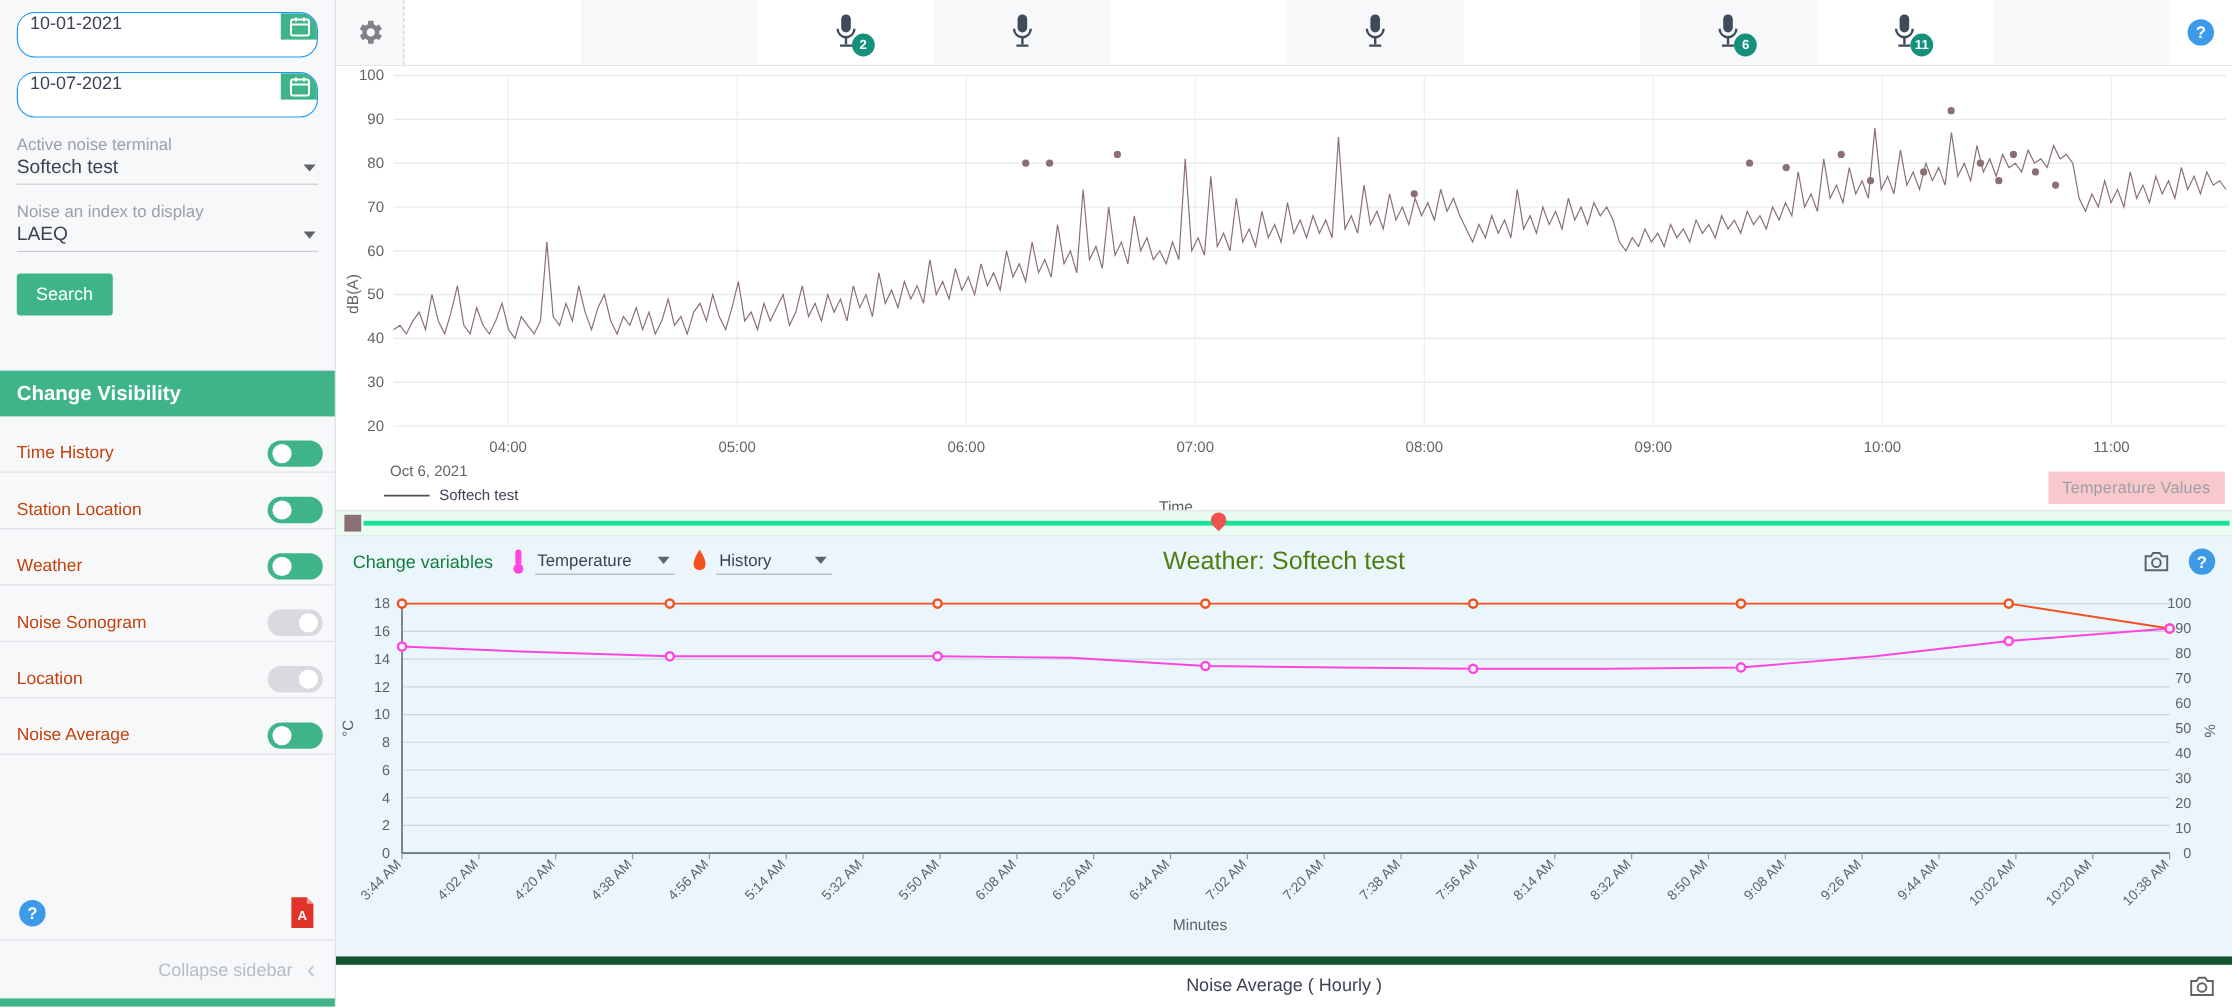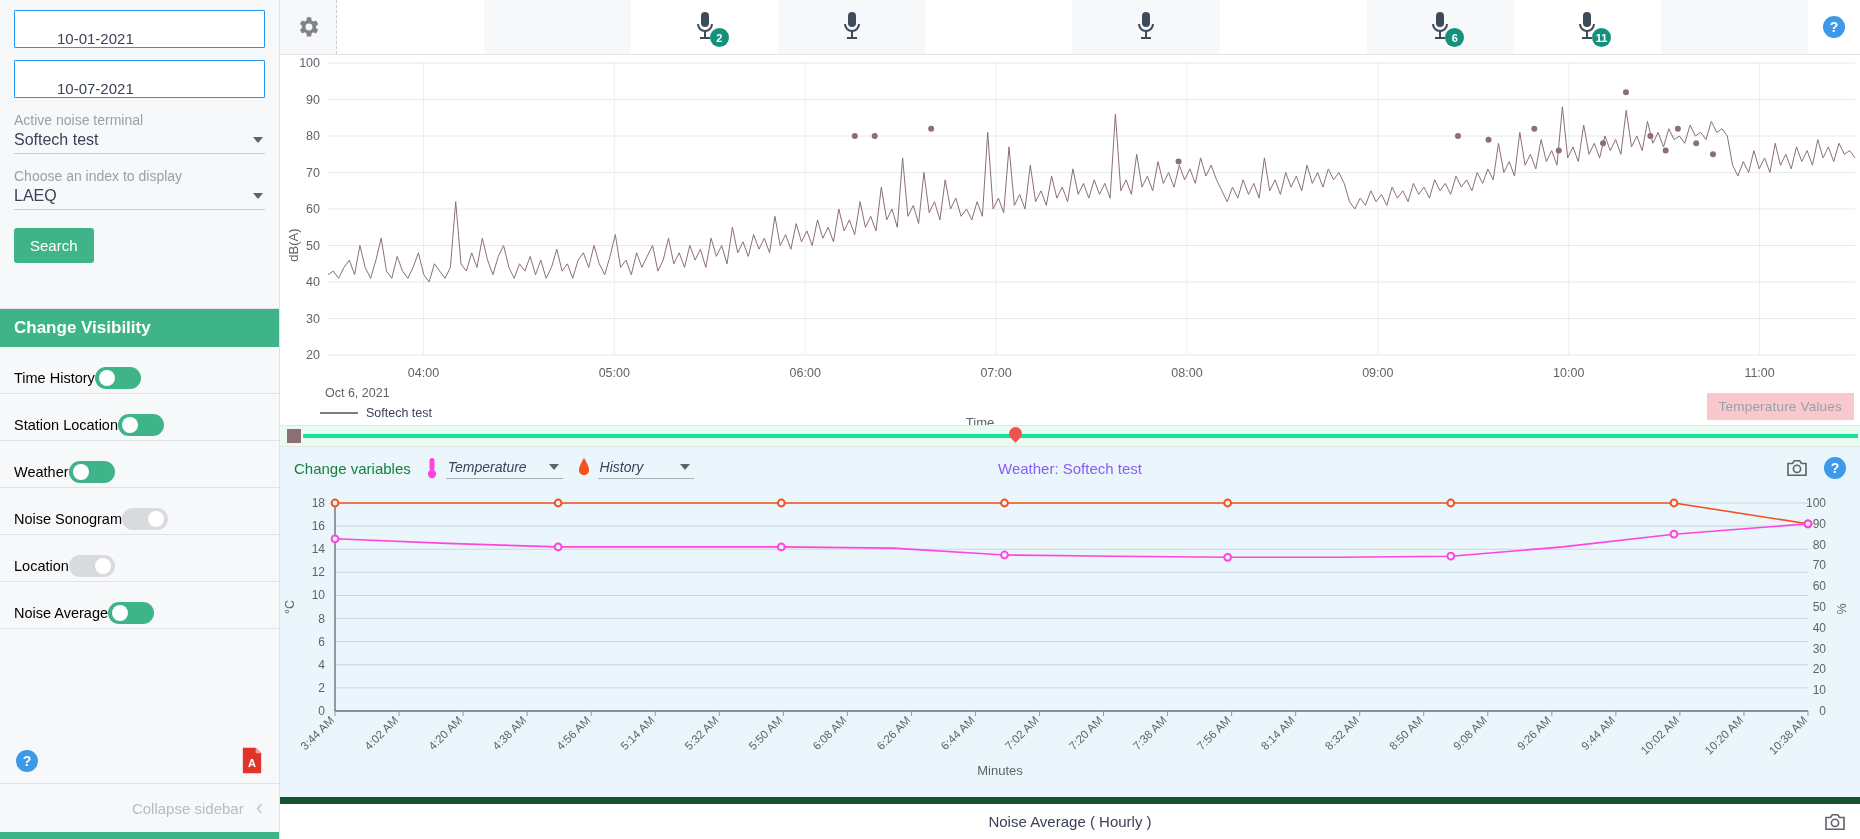--- a/index.html
+++ b/index.html
@@ -16,24 +16,23 @@
   
   .sidebar {
     width:280px; min-width:280px; height:839px;
     background:#f7f8fa;
     border-right:1px solid #dfe2e6;
     display:flex; flex-direction:column;
     position:relative;
   }
   .date-row { padding:10px 14px 0 14px; }
   .date-field {
-    display:flex; align-items:flex-end; height:38px;
-    border:1px solid #2196f3; border-radius:1px; overflow:hidden;
+    display:flex; align-items:flex-start; height:38px;
+    border:1px solid #2196f3; border-radius:15px; overflow:hidden;
     background:#fff;
-    padding-left:32px;
   }
   .date-field input {
     flex:1; border:0; outline:none; padding:0 10px;
     font-size:15px; color:#3c4257; font-family:"Liberation Sans", sans-serif;
     background:#fff;
   }
   .cal-btn {
     width:40px; background:#3fb489; border:0; cursor:pointer;
     display:flex; align-items:center; justify-content:center;
   }
@@ -57,23 +56,23 @@
     font-size:15px; padding:9px 16px; cursor:pointer;
     font-family:"Liberation Sans", sans-serif;
   }
 
   .cv-gap { height:46px; border-bottom:1px solid #dfe2e6; }
   .cv-header {
     background:#3fb489; color:#fff; font-size:17px; font-weight:bold;
     padding:9px 14px;
   }
   .cv-row {
-    display:flex; align-items:center; 
+    display:flex; align-items:center; justify-content:space-between;
     padding:16px 10px 0 14px; height:47px;
-    border-bottom:1px solid #dfe2e6; font-size:14.5px; color:#000000;
+    border-bottom:1px solid #dfe2e6; font-size:14.5px; color:#c2410c;
   }
   .toggle {
     width:46px; height:22px; border-radius:11px; position:relative;
     cursor:pointer; flex:none;
   }
   .toggle.on { background:#3fb489; }
   .toggle.off { background:#d8dade; }
   .toggle .knob {
     position:absolute; top:3px; width:16px; height:16px; border-radius:50%;
     background:#fff;
@@ -154,25 +153,25 @@
   .weather-panel { flex:1; background:#eaf6fb; position:relative; display:flex; flex-direction:column; }
   .weather-head {
     height:42px; display:flex; align-items:center; gap:14px;
     padding:0 14px; background:#eaf6fb; position:relative;
   }
   .wh-label { font-size:15px; color:#15803d; }
   .var-pick { display:flex; align-items:center; gap:7px; }
   .var-sel {
     display:flex; align-items:center; gap:22px;
     border-bottom:1px solid #aab0b6; padding:2px 2px 3px 2px; cursor:pointer;
-    font-size:14px; color:#3c4257; min-width:96px; justify-content:space-between;font-style:italic;
+    font-size:14px; color:#3c4257; min-width:96px; justify-content:space-between;
   }
   .weather-title {
     position:absolute; left:0; right:0; text-align:center;
-    font-size:15px; color:#8b5cf6; pointer-events:none;
+    font-size:21px; color:#4d7c0f; pointer-events:none;
   }
   .wh-right {
     margin-left:auto; display:flex; align-items:center; gap:16px; z-index:2;
   }
   .cam-icon { width:22px; height:18px; cursor:pointer; }
 
   .noise-avg-bar {
     height:42px; border-top:7px solid #14532d; background:#fff;
     display:flex; align-items:center; padding:0 14px; position:relative;
   }
@@ -220,21 +219,21 @@
 
     <div class="select-group">
       <div class="select-label">Active noise terminal</div>
       <div class="select-wrap">
         <span class="select-value">Softech test</span>
         <span class="caret"></span>
       </div>
     </div>
 
     <div class="select-group">
-      <div class="select-label">Choose an index to display</div>
+      <div class="select-label">Noise an index to display</div>
       <div class="select-wrap">
         <span class="select-value">LAEQ</span>
         <span class="caret"></span>
       </div>
     </div>
 
     <div class="search-wrap">
       <button class="search-btn">Search</button>
     </div>
 

